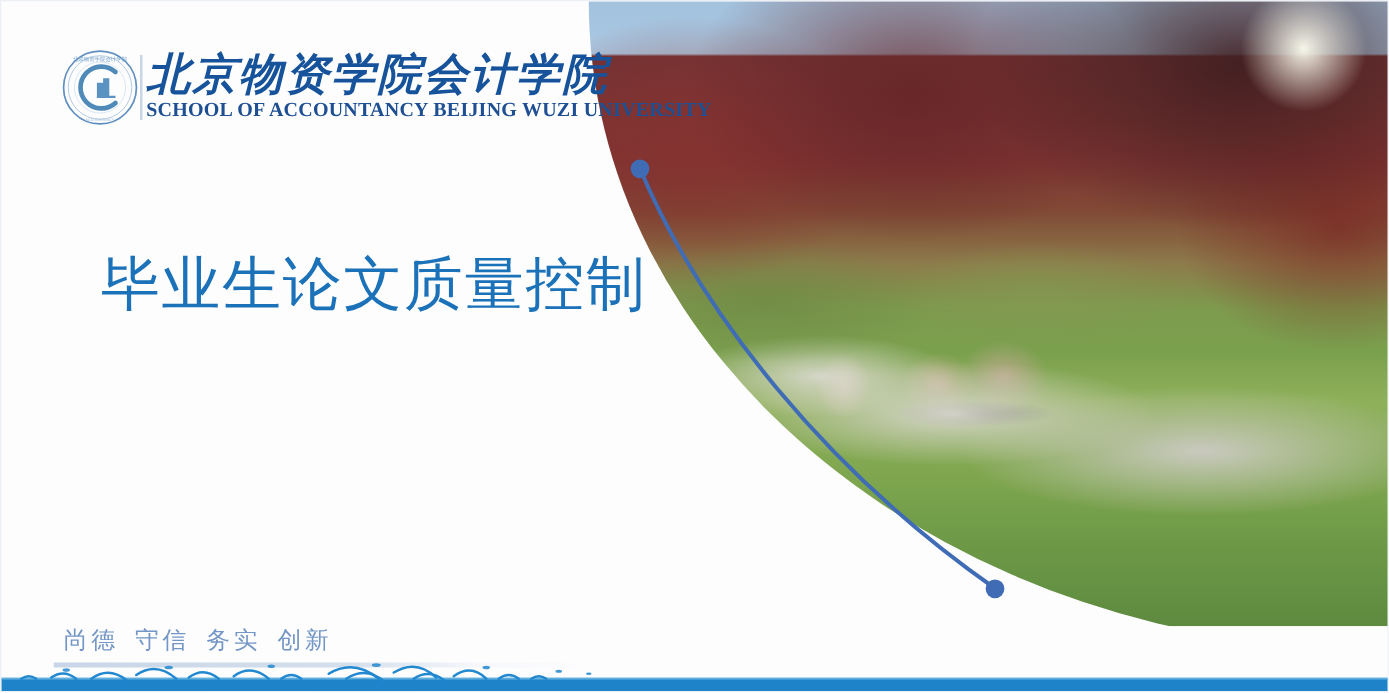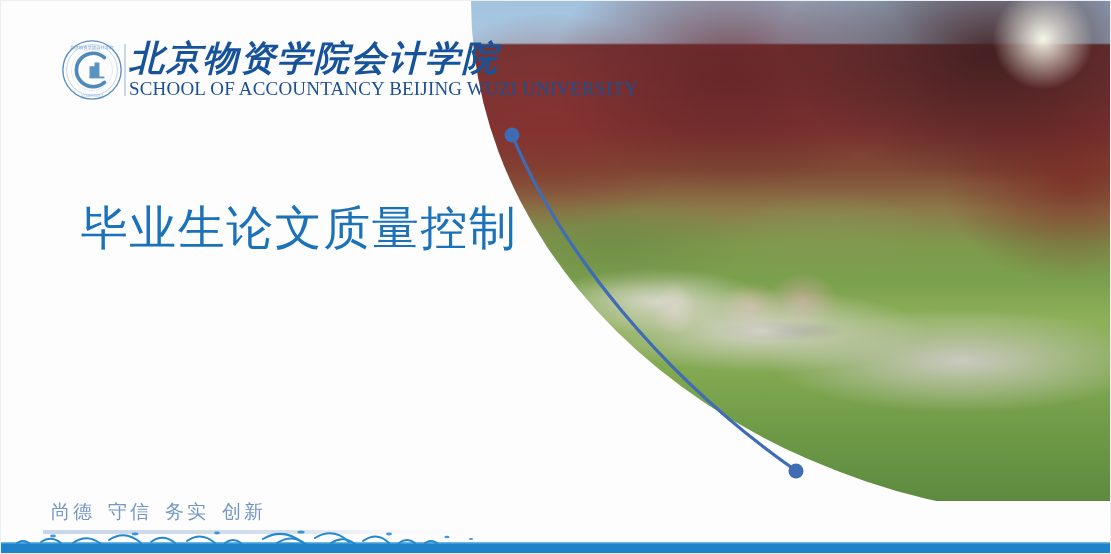--- a/index.html
+++ b/index.html
@@ -93,21 +93,21 @@
   .connector {
     position: absolute;
     left: 0; top: 0;
     width: 1111px; height: 554px;
     pointer-events: none;
   }
 
   
   .logo {
     position: absolute;
-    left: 60px;
+    left: 48px;
     top: 38px;
     display: flex;
     align-items: center;
     gap: 1px;
   }
   .logo-emblem { width: 62px; height: 62px; flex: 0 0 auto; }
   .logo-divider {
     width: 2px;
     height: 52px;
     background: #c9d6e6;
@@ -119,22 +119,22 @@
     font-size: 35px;
     font-weight: 700;
     font-style: italic;
     letter-spacing: 2px;
     color: #17539b;
     line-height: 1.05;
     white-space: nowrap;
   }
   .logo-en {
     font-family: "Liberation Serif", "DejaVu Serif", serif;
-    font-size: 19px;
-    font-weight: 400;
+    font-size: 16px;
+    font-weight: 700;
     letter-spacing: .18px;
     color: #1d4f92;
     white-space: nowrap;
   }
 
   
   .title-block {
     position: absolute;
     left: 58px;
     top: 196px;

